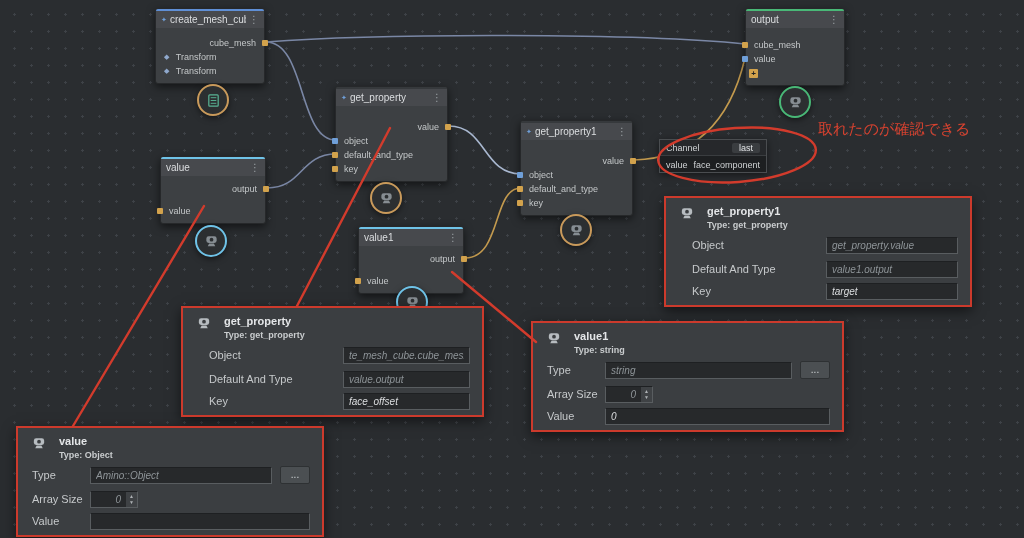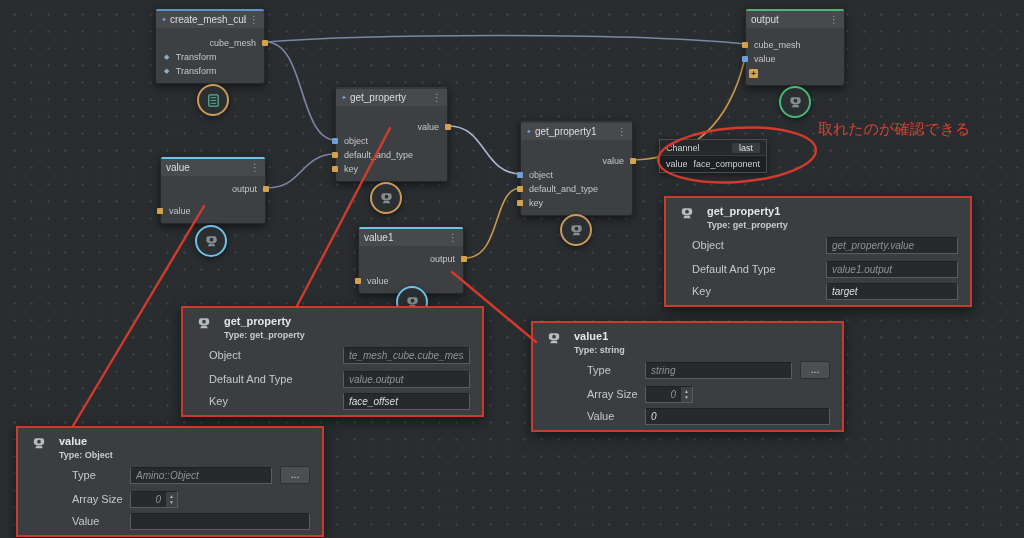--- a/index.html
+++ b/index.html
@@ -43,34 +43,34 @@
 
   
   .badge { position:absolute; z-index:2; width:32px; height:32px; border-radius:50%;
            background:#2c2f31; border:2px solid #c99a5b; display:flex; align-items:center;
            justify-content:center; box-shadow:0 2px 6px rgba(0,0,0,.5); cursor:pointer; }
   .bicon { width:15px; height:15px; }
 
   
   .tooltip { position:absolute; z-index:3; width:108px; background:#1d1f21; border:1px solid #4a4d50;
              font-size:9px; color:#cfd2d4; box-shadow:0 2px 8px rgba(0,0,0,.5); }
-  .trow { display:flex; justify-content:space-between; align-items:center; padding:2px 6px; height:16px; }
+  .trow { display:flex; justify-content:space-between; align-items:flex-end; padding:2px 6px; height:16px; }
   .trow.t1 { background:#26282b; border-bottom:1px solid #3a3d40; }
   .tchip { background:#3a3d40; border-radius:2px; padding:0 7px; color:#e0e2e4; cursor:pointer;margin-left:13px; }
 
   
   .panel { position:absolute; z-index:4; background:#3b3e41; border:2px solid #cc3a2c;
            box-shadow:0 4px 12px rgba(0,0,0,.55); }
   .phead { display:flex; align-items:flex-start; gap:9px; padding:7px 10px 3px; }
   .picon { width:22px; height:15px; flex:none; margin-top:1px; }
   .ptitle { font-size:11px; font-weight:bold; color:#e4e6e8; }
   .psub { font-size:9px; font-weight:bold; color:#c9ccce; margin-top:3px; }
   .prow { display:flex; align-items:center; height:24px; }
   .gp .prow { padding:0 12px 0 26px; }
-  .vp .prow { padding:0 12px 0 14px;margin-left:40px; }
+  .vp .prow { padding:0 12px 0 14px; }
   .plabel { font-size:11px; color:#c6c9cb; flex:none; }
   .w134 { width:134px; } .w58 { width:58px; }
   .pinput { background:#27292b; border:1px solid #595d60; border-top-color:#1e2022; height:17px;
             font-size:10px; color:#dcdee0; padding:0 5px; font-family:inherit; min-width:0;font-style:italic; }
   .pinput.dim { color:#8e9498; }
   .pinput.grow { flex:1; }
   .morebtn { width:30px; height:18px; margin-left:8px; background:#4b4f52; border:1px solid #2e3133;
              border-radius:2px; color:#d2d5d7; font-size:10px; line-height:1; cursor:pointer; flex:none;
              font-family:inherit; }
   .spin { display:inline-flex; align-items:stretch; }

